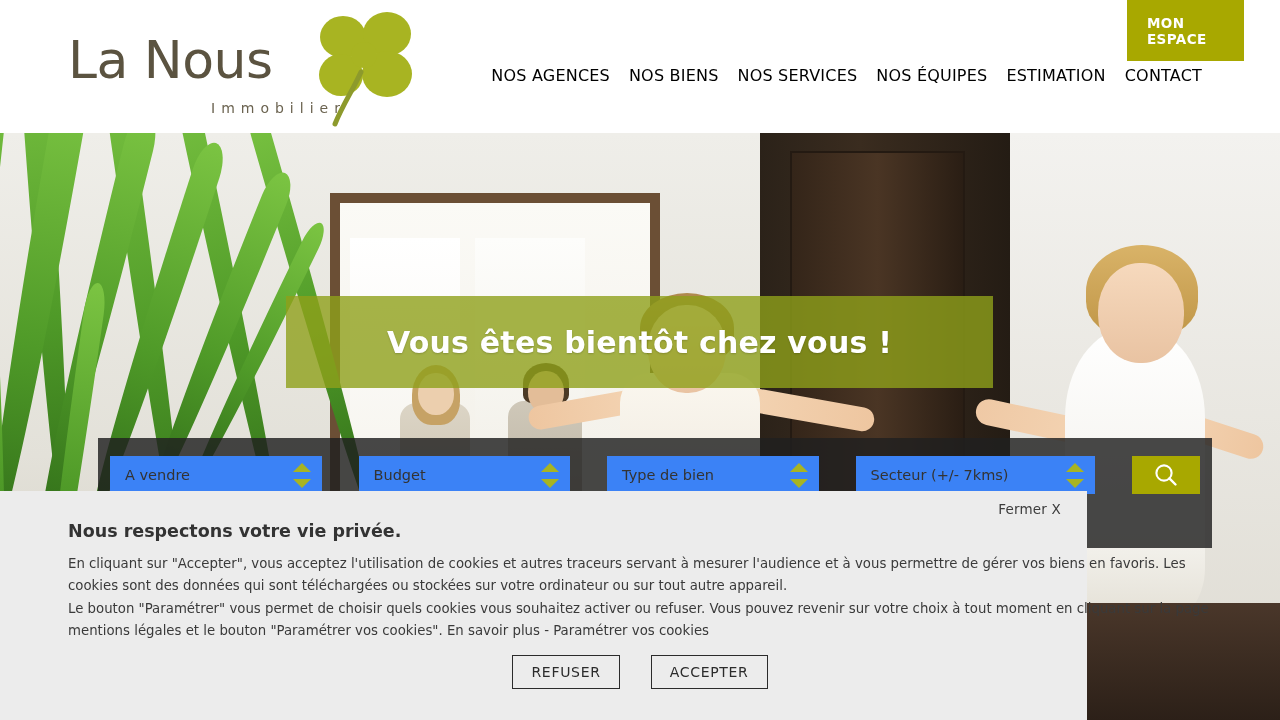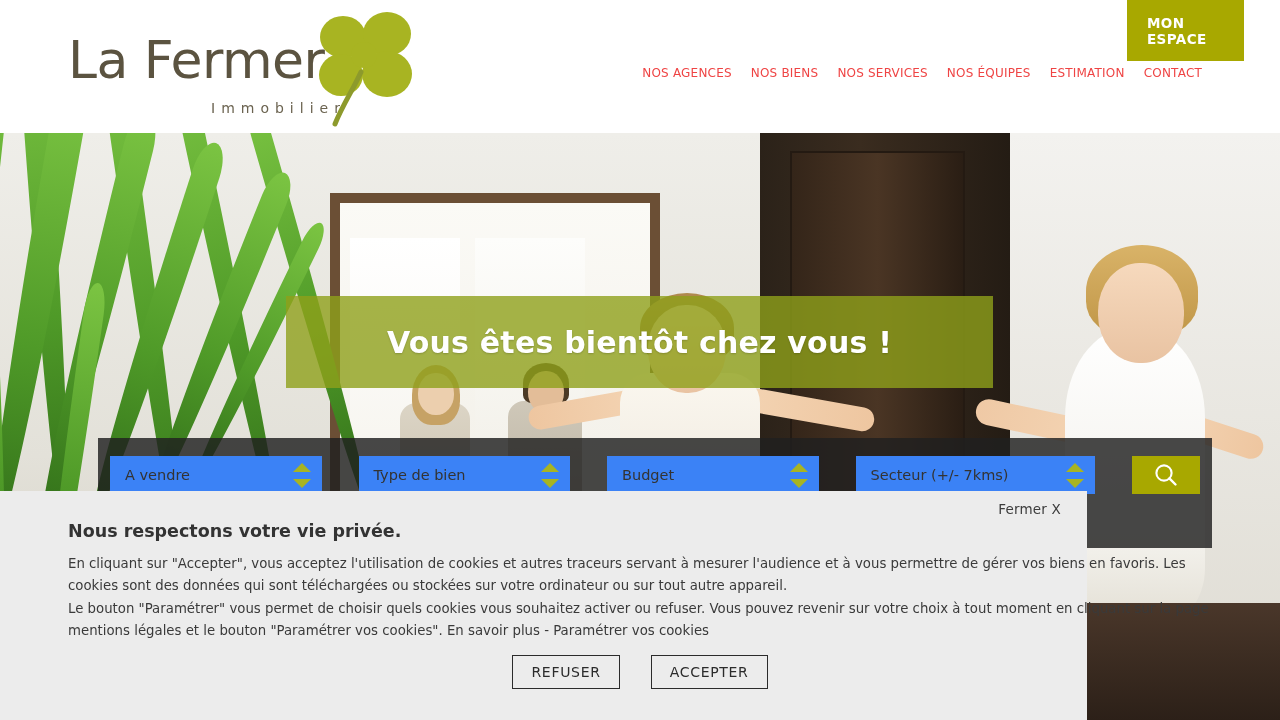--- a/index.html
+++ b/index.html
@@ -67,24 +67,24 @@
 
   .nav {
     position: absolute;
     right: 78px;
     top: 66px;
     display: flex;
     gap: 19px;
     align-items: center;
   }
   .nav-item {
-    font-size: 12px;
+    font-size: 16px;
     font-weight: 500;
     letter-spacing: 0.2px;
-    color: #ef4444;
+    color: #000000;
     text-decoration: none;
     white-space: nowrap;
     font-family: "DejaVu Sans", sans-serif;
     cursor: pointer;
   }
 
   .mon-espace {
     position: absolute;
     right: 36px;
     top: 0;
@@ -412,21 +412,21 @@
   }
 </style>
 </head>
 <body>
 
 <div id="page">
 
   <div class="header">
 
     <div class="logo-wrap">
-      <div class="logo-text">La Fermer</div>
+      <div class="logo-text">La Nous</div>
       <div class="logo-sub">Immobilier</div>
       <svg class="clover" viewBox="0 0 150 115">
         <g fill="#a8b422">
           <ellipse cx="60" cy="25" rx="23" ry="21"></ellipse>
           <ellipse cx="104" cy="22" rx="24" ry="22"></ellipse>
           <ellipse cx="58" cy="63" rx="22" ry="21"></ellipse>
           <ellipse cx="104" cy="62" rx="25" ry="23"></ellipse>
           <circle cx="81" cy="43" r="13"></circle>
         </g>
         <path d="M78 60 C 70 78, 60 92, 52 112" stroke="#8d9a2c" stroke-width="5" fill="none" stroke-linecap="round"></path>
@@ -506,29 +506,29 @@
 
       <div class="select-box">
         <span class="select-label">A vendre</span>
         <span class="spinner">
           <span class="spin-up"></span>
             <span class="spin-dn"></span>
         </span>
       </div>
 
       <div class="select-box">
-        <span class="select-label">Type de bien</span>
+        <span class="select-label">Budget</span>
         <span class="spinner">
           <span class="spin-up"></span>
             <span class="spin-dn"></span>
         </span>
       </div>
 
       <div class="select-box">
-        <span class="select-label">Budget</span>
+        <span class="select-label">Type de bien</span>
         <span class="spinner">
           <span class="spin-up"></span>
             <span class="spin-dn"></span>
         </span>
       </div>
 
       <div class="select-box secteur">
         <span class="select-label">Secteur (+/- 7kms)</span>
         <span class="spinner">
           <span class="spin-up"></span>

